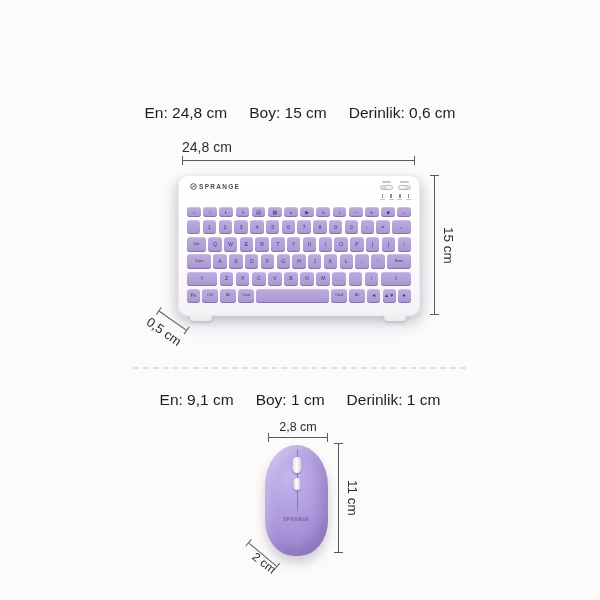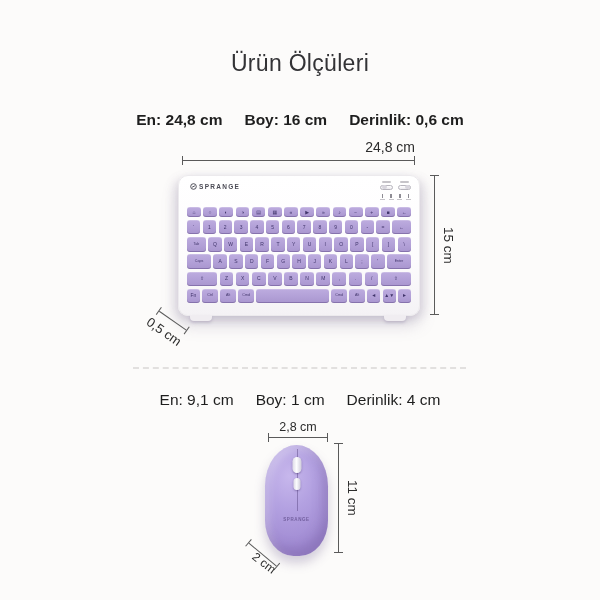--- a/index.html
+++ b/index.html
@@ -5,33 +5,33 @@
   :root { --line:#5a5a5a; }
   * { margin:0; padding:0; box-sizing:border-box; }
   body { font-family:"Liberation Sans", sans-serif; background:#ffffff; }
   .canvas { position:relative; width:600px; height:600px; background:#fcfbfa; overflow:hidden; }
 
   .page-title { position:absolute; top:50px; left:0; width:100%; text-align:center;
     font-size:23px; font-weight:500; color:#333336; letter-spacing:.3px; }
 
   .specs { position:absolute; left:0; width:100%; display:flex; justify-content:center;
     gap:22px; font-size:15.5px; color:#1e1e1e; font-weight:500; }
-  .specs-1 { top:111px;font-weight:bold; }
+  .specs-1 { top:104px; }
   .specs-2 { top:391px; }
 
   
   .dim-h { position:absolute; display:flex; align-items:center; height:9px; }
   .dim-h .cap { width:1px; height:9px; background:var(--line); }
   .dim-h .bar { flex:1; height:1px; background:var(--line); }
   .dim-v { position:absolute; display:flex; flex-direction:column; align-items:center; width:9px; }
   .dim-v .cap { height:1px; width:9px; background:var(--line); }
   .dim-v .bar { flex:1; width:1px; background:var(--line); }
   .dim-label { position:absolute; color:#2c2c2c; }
 
-  .kb-w-label { left:182px; top:139px; width:233px; text-align:right; font-size:14px; }
+  .kb-w-label { left:182px; top:139px; width:233px; text-align:left; font-size:14px; }
   .kb-w-line  { left:182px; top:156px; width:233px; }
   .kb-h-line  { left:430px; top:175px; height:140px; }
   .kb-h-label { left:441px; top:175px; height:140px; writing-mode:vertical-rl;
     text-align:center; font-size:13.5px; line-height:1; }
   .kb-d-line  { left:161px; top:307px; width:35px; transform:rotate(35deg); transform-origin:0 0; }
   .kb-d-label { left:138px; top:324px; width:52px; text-align:center; font-size:13px;
     transform:rotate(35deg); }
 
   
   .keyboard { position:absolute; left:178px; top:175px; width:242px; height:141px;
@@ -93,25 +93,24 @@
     background:linear-gradient(90deg,#dedbe6,#fbfbfd 45%,#cfccdb);
     box-shadow:0 1px 2px rgba(60,40,100,.4); }
   .mouse-brand { position:absolute; left:0; right:0; top:72px; text-align:center;
     font-size:4.5px; font-weight:bold; letter-spacing:.6px; color:rgba(55,35,95,.5); }
 </style>
 </head>
 <body>
 
 <div class="canvas">
 
-  <div class="page-title">Ürün Ölçüleri</div>
 
   <div class="specs specs-1">
     <span>En: 24,8 cm</span>
-    <span>Boy: 16 cm</span>
+    <span>Boy: 15 cm</span>
     <span>Derinlik: 0,6 cm</span>
   </div>
 
   <div class="dim-label kb-w-label">24,8 cm</div>
   <div class="dim-h kb-w-line">
     <span class="cap"></span>
       <span class="bar"></span>
       <span class="cap"></span>
   </div>
 
@@ -262,21 +261,21 @@
       <span class="bar"></span>
       <span class="cap"></span>
   </div>
   <div class="dim-label kb-d-label">0,5 cm</div>
 
   <div class="divider"></div>
 
   <div class="specs specs-2">
     <span>En: 9,1 cm</span>
     <span>Boy: 1 cm</span>
-    <span>Derinlik: 4 cm</span>
+    <span>Derinlik: 1 cm</span>
   </div>
 
   <div class="dim-label ms-w-label">2,8 cm</div>
   <div class="dim-h ms-w-line">
     <span class="cap"></span>
       <span class="bar"></span>
       <span class="cap"></span>
   </div>
 
   <div class="mouse">

